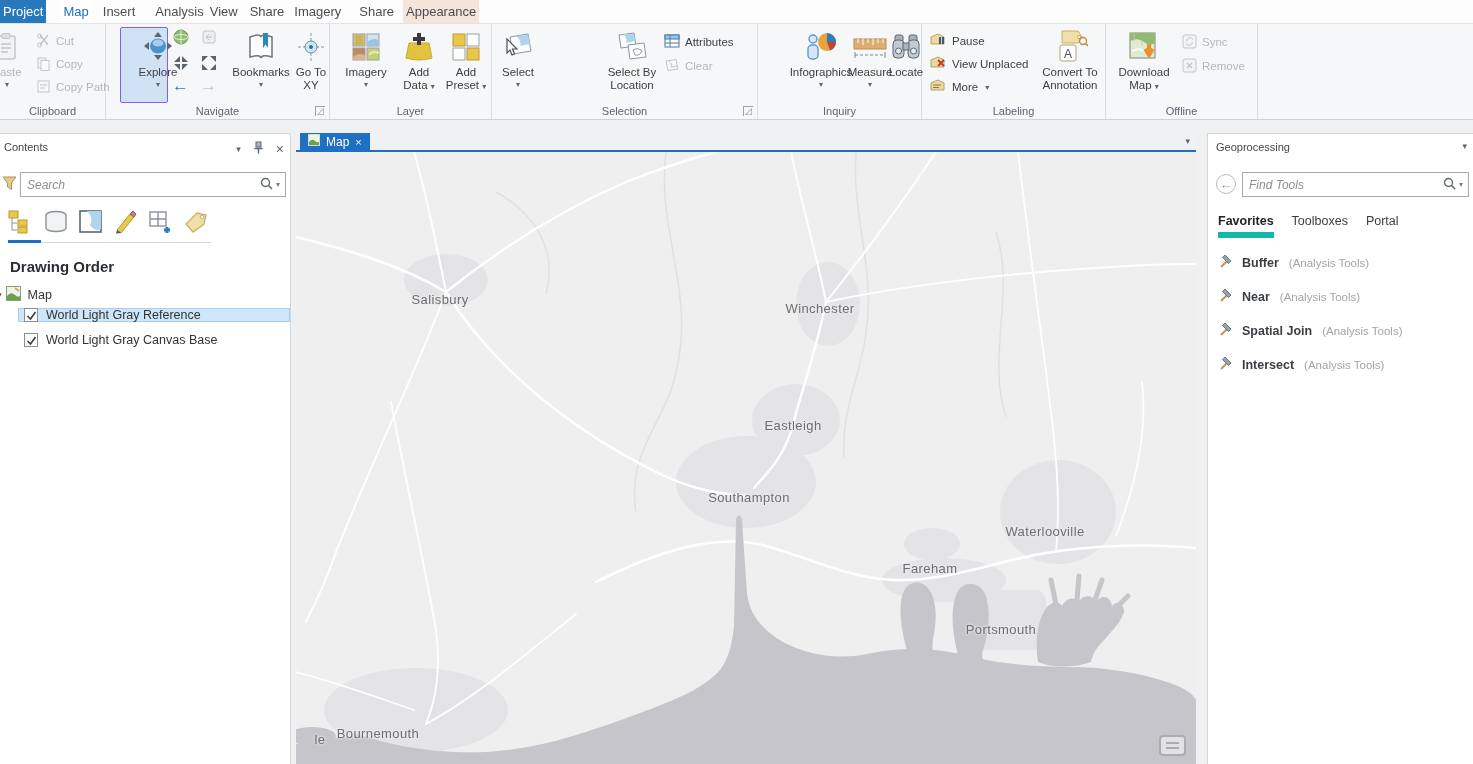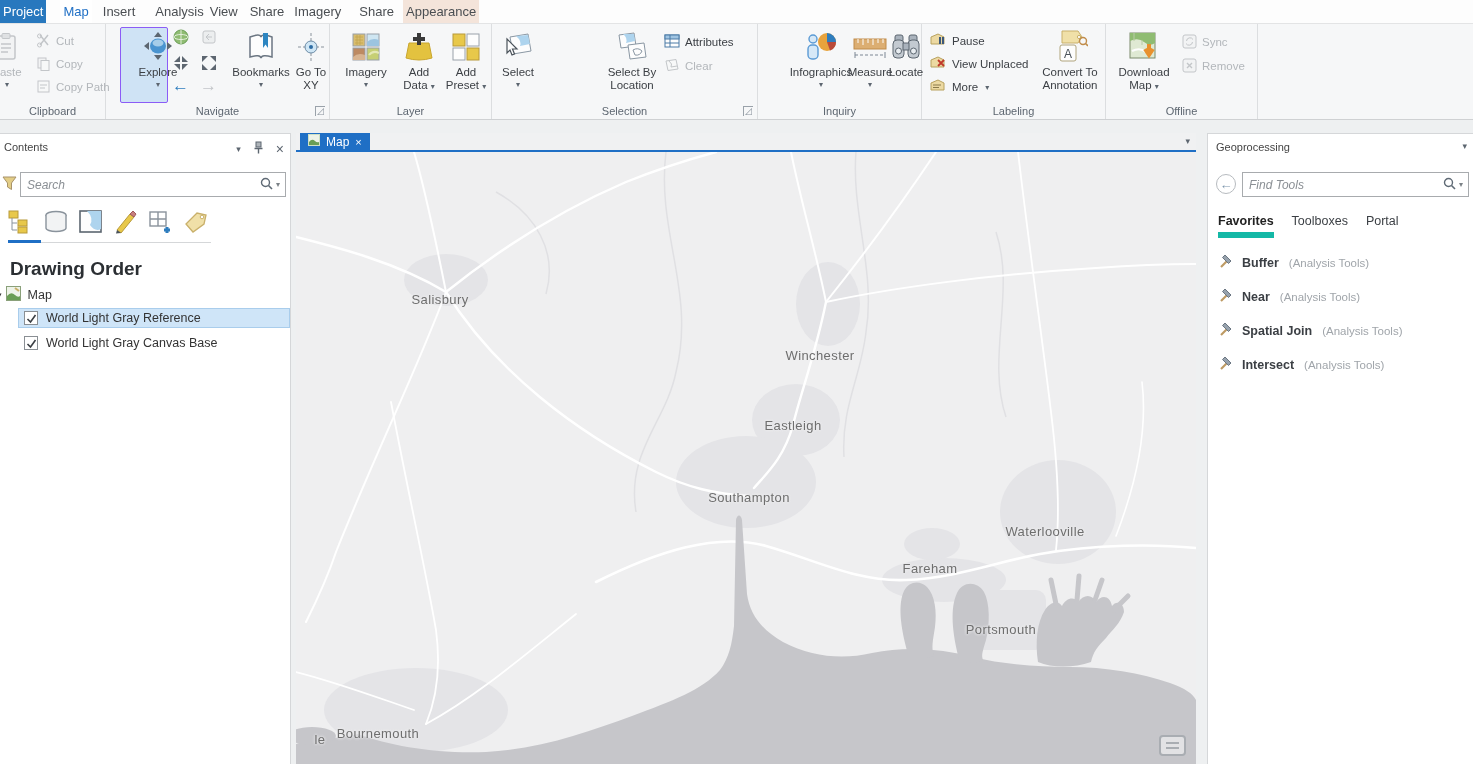--- a/index.html
+++ b/index.html
@@ -40,23 +40,23 @@
   .ptools { position:absolute; right:6px; top:7px; display:flex; gap:12px; align-items:center; color:#5d6670; font-size:12px; }
   .searchwrap { position:absolute; left:20px; right:4px; top:38px; height:25px; border:1px solid #a8abae; background:#fff; display:flex; align-items:center; }
   .searchwrap input { flex:1; border:none; outline:none; font-size:12px; padding:0 6px; font-family:inherit; color:#333; background:transparent; }
   .searchwrap input::placeholder { font-style:italic; color:#8a8f94; }
   .searchtail { display:flex; align-items:center; gap:3px; padding-right:5px; color:#7c8287; font-size:8px; }
   .funnel { position:absolute; left:2px; top:42px; }
   .ctab-icons { position:absolute; left:8px; top:75px; display:flex; gap:9px; }
   .ctab-icons .cico { width:26px; height:26px; display:flex; align-items:center; justify-content:center; }
   .ico-underline-blue { position:absolute; left:8px; top:106px; width:33px; height:3px; background:#1f6fc5; }
   .ico-underline-gray { position:absolute; left:41px; top:108px; width:170px; height:1px; background:#d5d7d9; }
-  .cheading { position:absolute; left:10px; top:124px; font-size:19px; font-weight:bold; color:#2b2f33; }
+  .cheading { position:absolute; left:10px; top:124px; font-size:15px; font-weight:bold; color:#2b2f33; }
   .treerow { position:absolute; left:0; display:flex; align-items:center; font-size:12.5px; color:#333; }
-  .layerrow { position:absolute; left:18px; width:272px; height:20px; display:flex; align-items:center; gap:8px; font-size:12.5px; color:#333; border:1px solid transparent; }
+  .layerrow { position:absolute; left:18px; width:272px; height:14px; display:flex; align-items:center; gap:8px; font-size:12.5px; color:#333; border:1px solid transparent; }
   .layerrow.selected { background:#cfe5f8; border:1px solid #a9cdec; }
   .checkbox { width:14px; height:14px; background:#fff; border:1px solid #8a8f94; display:flex; align-items:center; justify-content:center; margin-left:5px; }
 
   
   .mapview { position:absolute; left:296px; top:133px; width:900px; height:631px; background:#f0f1f2; }
   .maptabs { position:absolute; left:0; top:0; width:900px; height:17px; }
   .maptab { position:absolute; left:4px; top:0; height:17px; background:#1f6fc5; color:#fff; display:flex; align-items:center; gap:6px; padding:0 8px; font-size:12px; }
   .maptab .closex { font-size:11px; color:#fff; }
   .tabline { position:absolute; left:0; top:17px; width:900px; height:2px; background:#1f6fc5; }
   .maptabs .caret { position:absolute; right:6px; top:3px; font-size:9px; color:#5d6670; }
@@ -552,21 +552,21 @@
           <path d="M0,592 C25,584 42,588 62,582 C95,594 140,602 190,600 C245,597 292,580 336,564 C376,549 406,538 424,518 C433,506 436,492 438,474 L440,368 C441,362 445,362 446,368 L451,442 C454,463 466,478 487,490 C516,505 546,508 576,501 C611,494 646,497 676,505 C706,512 740,515 774,515 C809,515 845,521 874,531 C889,536 897,542 900,548 L900,612 L0,612 Z"></path>
           <ellipse cx="16" cy="584" rx="24" ry="9"></ellipse>
           <path d="M612,502 C604,474 602,452 608,439 C613,429 624,428 631,435 C639,443 641,460 639,475 C637,488 635,496 638,504 C629,508 618,507 612,502 Z"></path>
           <path d="M663,507 C656,480 654,456 661,441 C667,429 681,429 688,440 C694,451 694,472 690,488 C687,498 685,503 687,508 C679,512 669,511 663,507 Z"></path>
           <path d="M742,510 C739,490 741,470 749,458 C754,450 762,448 766,454 C770,446 778,444 782,450 C788,442 796,442 800,450 C806,442 814,444 816,454 C820,448 828,450 828,460 C824,472 816,478 810,486 C802,494 797,500 795,510 C778,516 756,516 742,510 Z"></path>
           <path d="M760,452 L755,428 M781,448 L783,424 M799,448 L806,428 M818,458 L832,444" stroke="#c6c6ca" stroke-width="5" fill="none" stroke-linecap="round"></path>
         </g>
       </svg>
       <div style="position:absolute;left:0;top:0;width:900px;height:612px;">
           <span class="city" style="left: 144px; top: 147px;">Salisbury</span>
-          <span class="city" style="left: 524px; top: 156px; margin-top: 47px;">Winchester</span>
+          <span class="city" style="left: 524px; top: 156px;">Winchester</span>
           <span class="city" style="left: 497px; top: 273px;">Eastleigh</span>
           <span class="city" style="left: 453px; top: 345px;">Southampton</span>
           <span class="city" style="left: 749px; top: 379px;">Waterlooville</span>
           <span class="city" style="left: 634px; top: 416px;">Fareham</span>
           <span class="city" style="left: 705px; top: 477px;">Portsmouth</span>
           <span class="city" style="left: 82px; top: 581px;">Bournemouth</span>
           <span class="city" style="left: 24px; top: 587px;">le</span>
         </div>
       <div class="mapctl">
         <i style="top:5px"></i>

